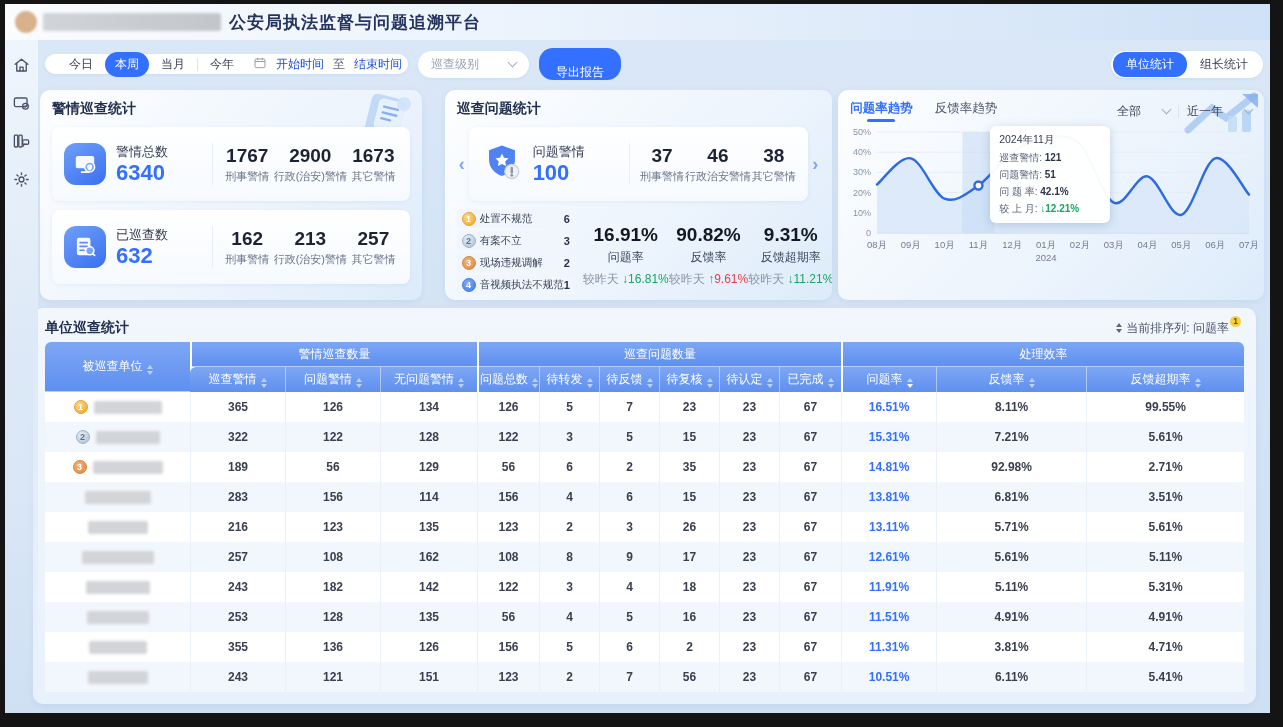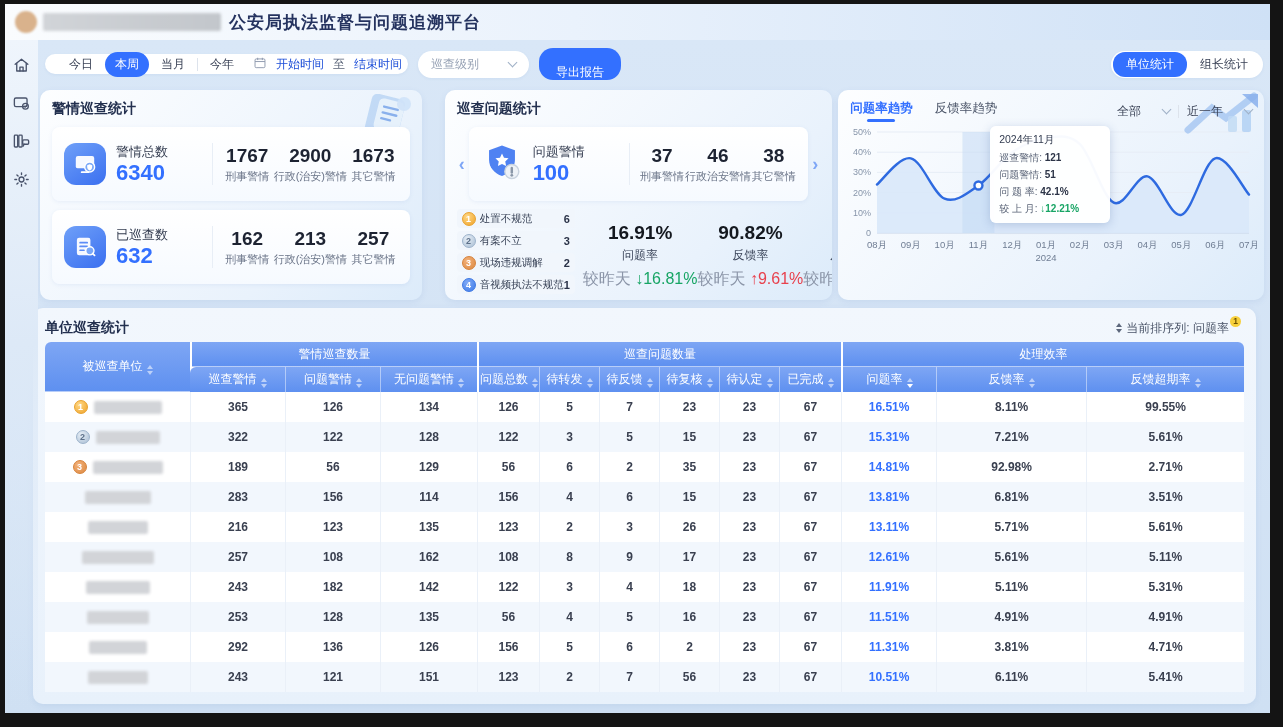--- a/index.html
+++ b/index.html
@@ -64,21 +64,21 @@
   .rank-label{font-size:10.5px;color:#3a4458;margin-left:4px;white-space:nowrap;flex:1;}
   .rank-value{font-size:11px;font-weight:700;color:#2a3247;}
   .medal{width:14px;height:14px;border-radius:50%;color:#fff;font-size:9px;font-weight:700;display:flex;align-items:center;justify-content:center;flex:0 0 auto;}
   .m1{background:radial-gradient(circle at 35% 30%,#ffd886,#efa228);border:1px solid #e8a22e;}
   .m2{background:radial-gradient(circle at 35% 30%,#e6eef6,#a9bed4);border:1px solid #9db3cb;color:#5c7089;}
   .m3{background:radial-gradient(circle at 35% 30%,#f2b079,#dd8a42);border:1px solid #d6823a;}
   .m4{background:radial-gradient(circle at 35% 30%,#7fa9f6,#3f7ce9);border:1px solid #3d77e2;}
   .rates{flex:1;display:flex;justify-content:space-around;align-items:center;padding-top:6px;}
   .rate .rate-v{font-size:19px;font-weight:700;color:#14181f;text-align:center;}
   .rate .rate-l{font-size:12px;color:#3c465b;text-align:center;margin-top:3px;}
-  .rate .cmp{font-size:16px;color:#8b95a8;text-align:center;margin-top:5px;white-space:nowrap;}
+  .rate .cmp{font-size:12px;color:#8b95a8;text-align:center;margin-top:5px;white-space:nowrap;}
   .delta.g{color:#18a565;} .delta.r{color:#e8414d;}
   
   .trend-head{display:flex;align-items:center;position:relative;z-index:2;}
   .tab{font-size:12.5px;color:#4a5468;margin-right:22px;cursor:pointer;position:relative;padding-bottom:5px;}
   .tab.active{color:#3370ff;font-weight:700;}
   .tab.active::after{content:"";position:absolute;left:50%;transform:translateX(-50%);bottom:0;width:28px;height:3px;border-radius:2px;background:#3370ff;}
   .trend-filters{margin-left:auto;display:flex;align-items:center;gap:8px;font-size:12px;color:#3a4256;}
   .dd{display:flex;align-items:center;gap:22px;cursor:pointer;}
   .chart-wrap{position:relative;}
   .tooltip{position:absolute;left:140px;top:4px;width:120px;background:rgba(255,255,255,.97);border-radius:6px;
@@ -667,21 +667,21 @@
               <td class="c-rate">11.51%</td>
               <td>4.91%</td>
               <td>4.91%</td>
             </tr>
             <tr>
               <td>
                 <div class="name-cell">
                   <span class="name-redact" style="width:58px"></span>
                 </div>
               </td>
-              <td>292</td>
+              <td>355</td>
               <td>136</td>
               <td>126</td>
               <td>156</td>
               <td>5</td>
               <td>6</td>
               <td>2</td>
               <td>23</td>
               <td>67</td>
               <td class="c-rate">11.31%</td>
               <td>3.81%</td>

